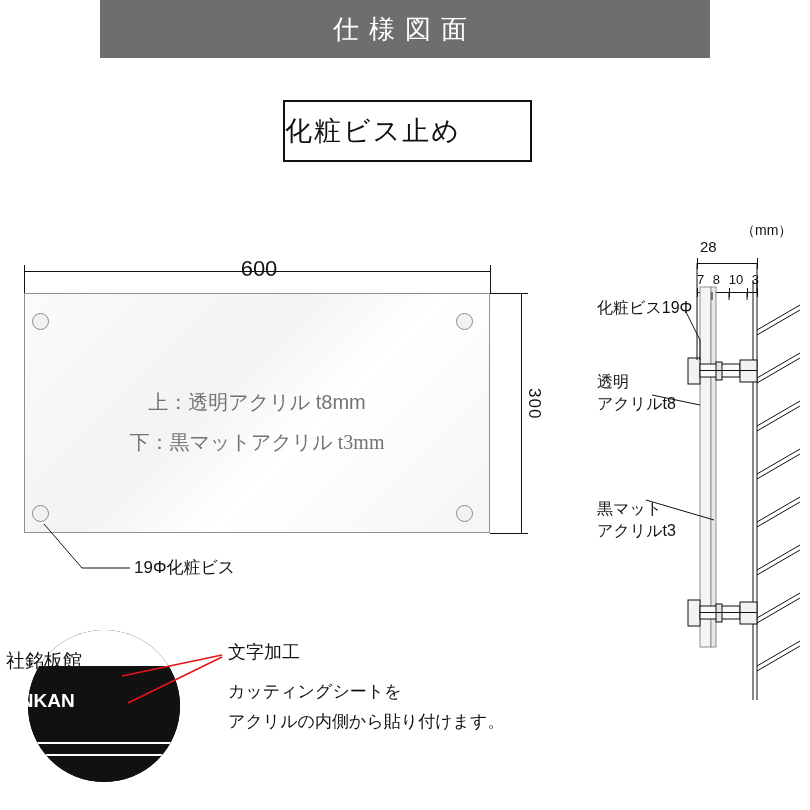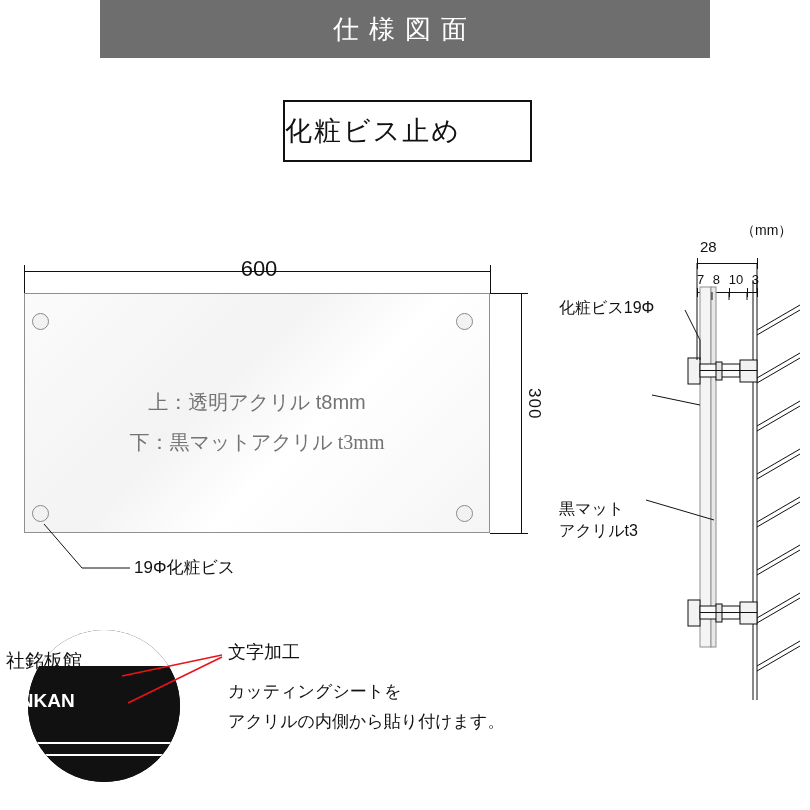--- a/index.html
+++ b/index.html
@@ -229,20 +229,21 @@
     height: 9px;
     background: #111;
   }
 
   
   .callout {
     position: absolute;
     font-size: 16px;
     line-height: 1.35;
     white-space: pre-line;
+    margin-left: 38px;
   }
   .callout-biss { left: 559px; top: 297px; }
   .callout-clear { left: 559px; top: 371px; }
   .callout-black { left: 559px; top: 498px; }
 
   
   .detail-circle {
     position: absolute;
     left: 28px;
     top: 630px;
@@ -362,20 +363,22 @@
     <span>3</span>
   </div>
   <div class="dim28b-line"></div>
   <div class="dim28b-tick" style="left:697px;"></div>
   <div class="dim28b-tick" style="left:712px;"></div>
   <div class="dim28b-tick" style="left:729px;"></div>
   <div class="dim28b-tick" style="left:747px;"></div>
   <div class="dim28b-tick" style="left:757px;"></div>
 
   <div class="callout callout-biss">化粧ビス19Φ</div>
+  <div class="callout callout-clear">透明
+アクリルt8</div>
   <div class="callout callout-black">黒マット
 アクリルt3</div>
 
   <div class="detail-circle">
     <div class="dband dc-top"></div>
     <div class="dband dc-mid"></div>
     <div class="dband dc-bottom"></div>
     <div class="dband dc-line1"></div>
     <div class="dband dc-line2"></div>
   </div>

